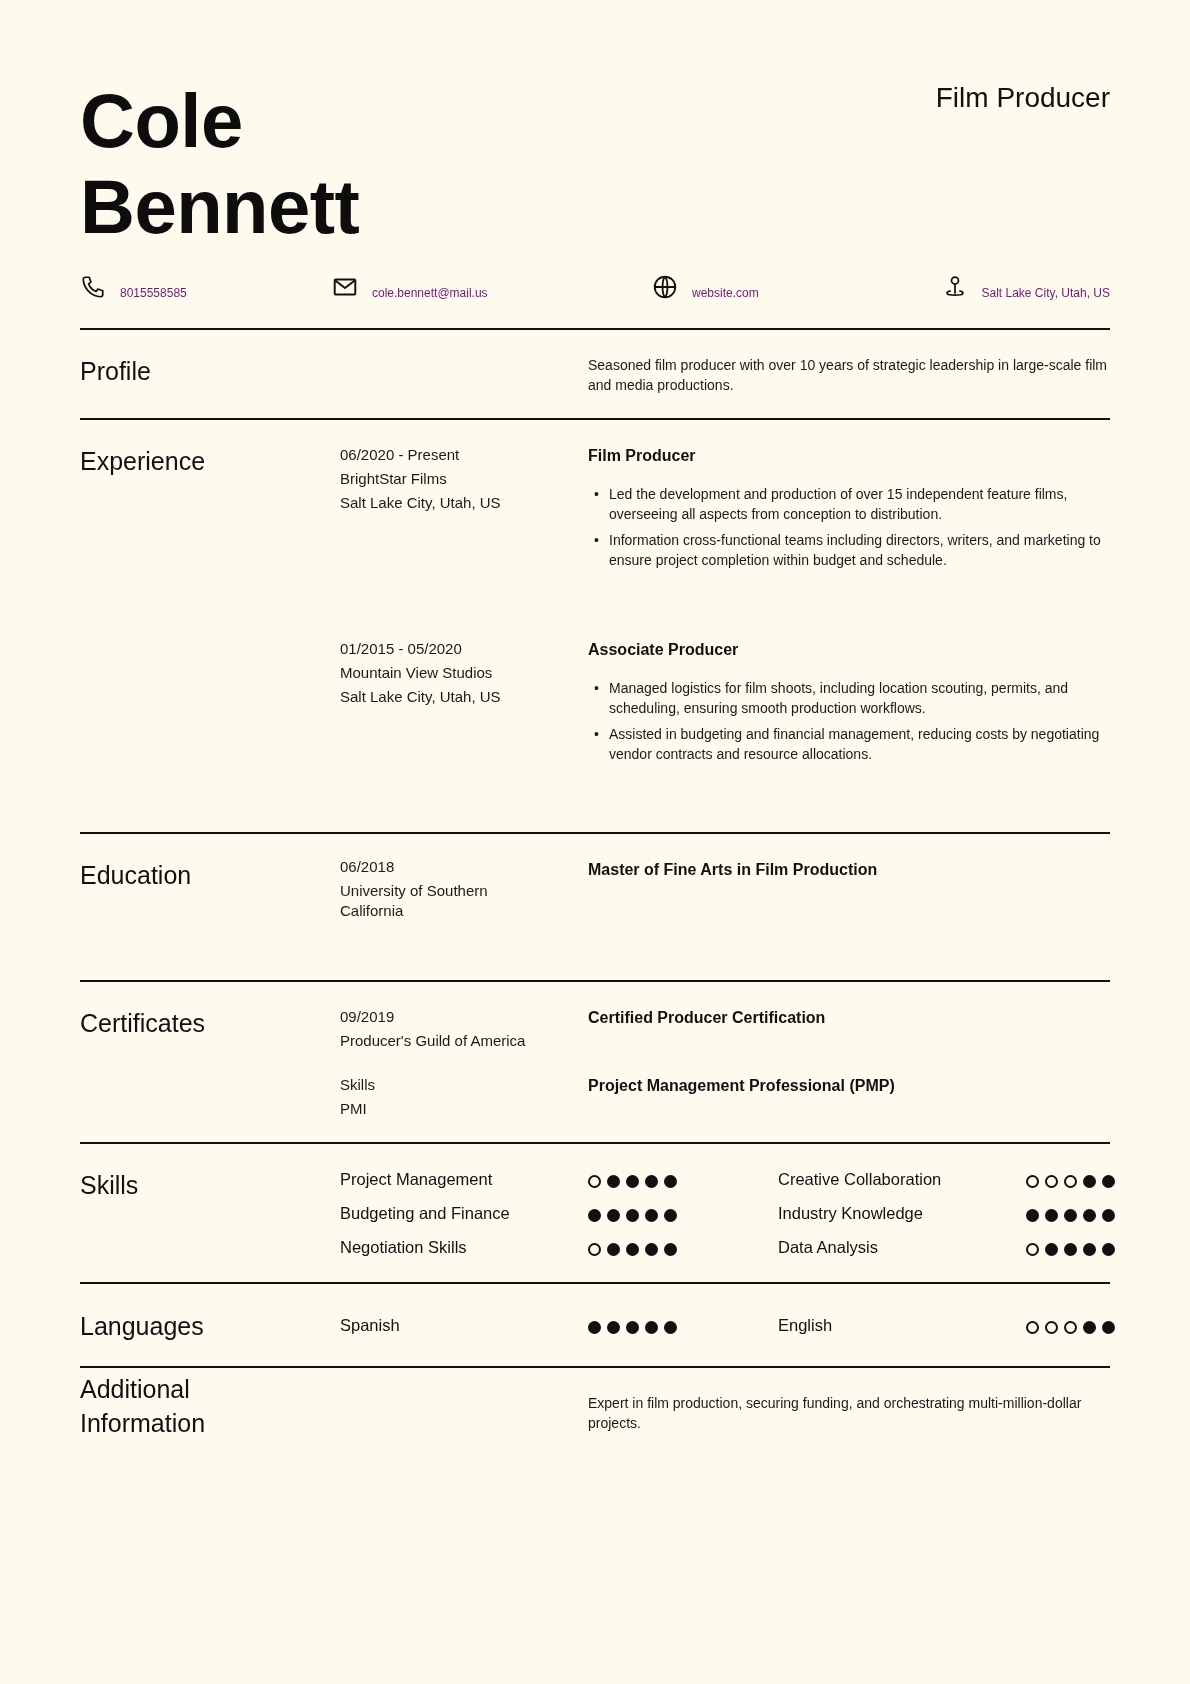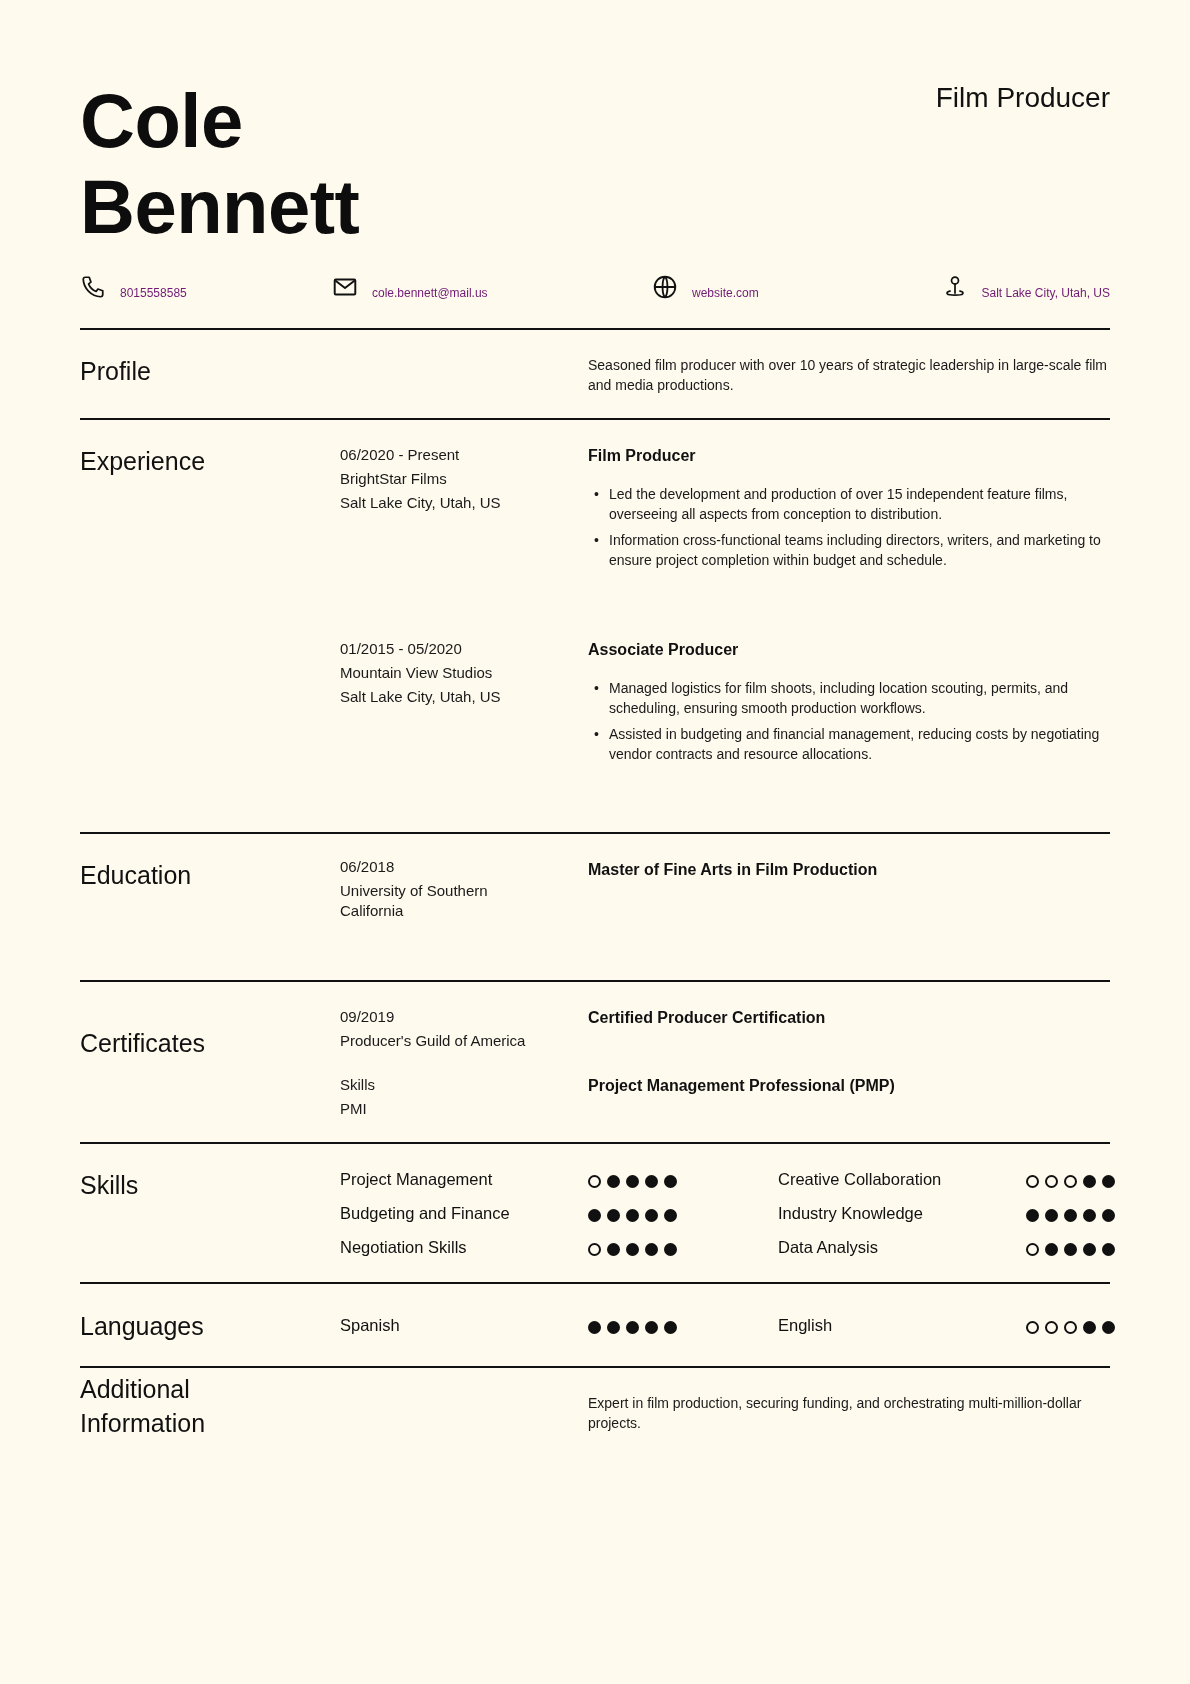--- a/index.html
+++ b/index.html
@@ -125,21 +125,21 @@
   <div class="col-mid" style="top:857px; width:190px; line-height:20px;">
     <div style="margin-bottom:4px;">06/2018</div>
     <div>University of Southern California</div>
   </div>
   <div class="col-right" style="top:860px;">
     <div class="job-head">Master of Fine Arts in Film Production</div>
   </div>
 
   <div class="rule" style="top:980px;"></div>
 
-  <div class="section-title" style="top:1006px;margin-top:20px;">Certificates</div>
+  <div class="section-title" style="top:1006px;">Certificates</div>
   <div class="col-mid" style="top:1005px;">
     <div>09/2019</div>
     <div>Producer's Guild of America</div>
   </div>
   <div class="col-right" style="top:1008px;">
     <div class="job-head">Certified Producer Certification</div>
   </div>
   <div class="col-mid" style="top:1073px;">
     <div>Skills</div>
     <div>PMI</div>

